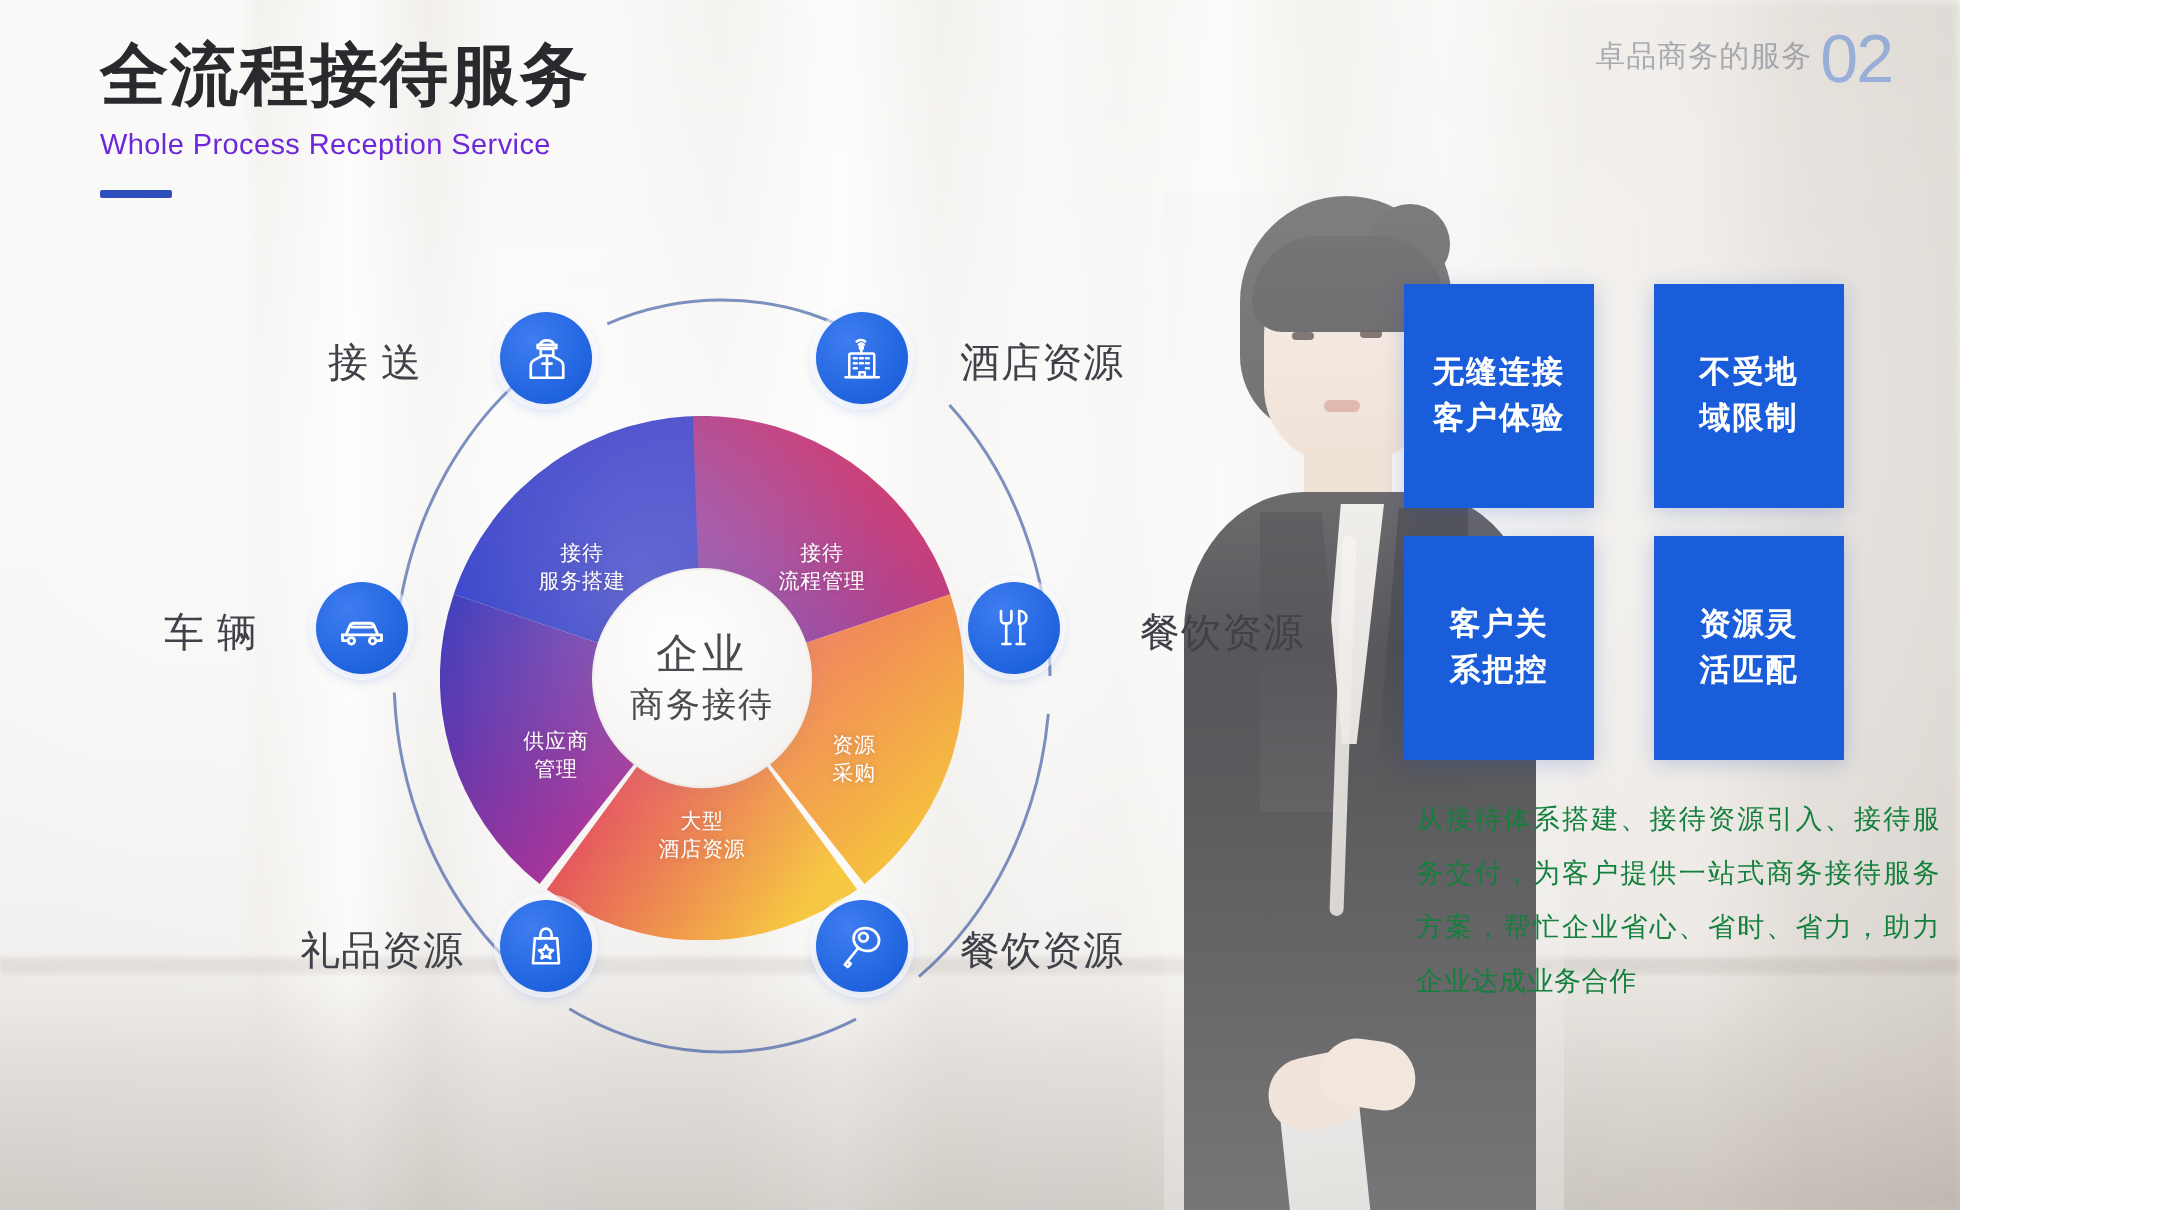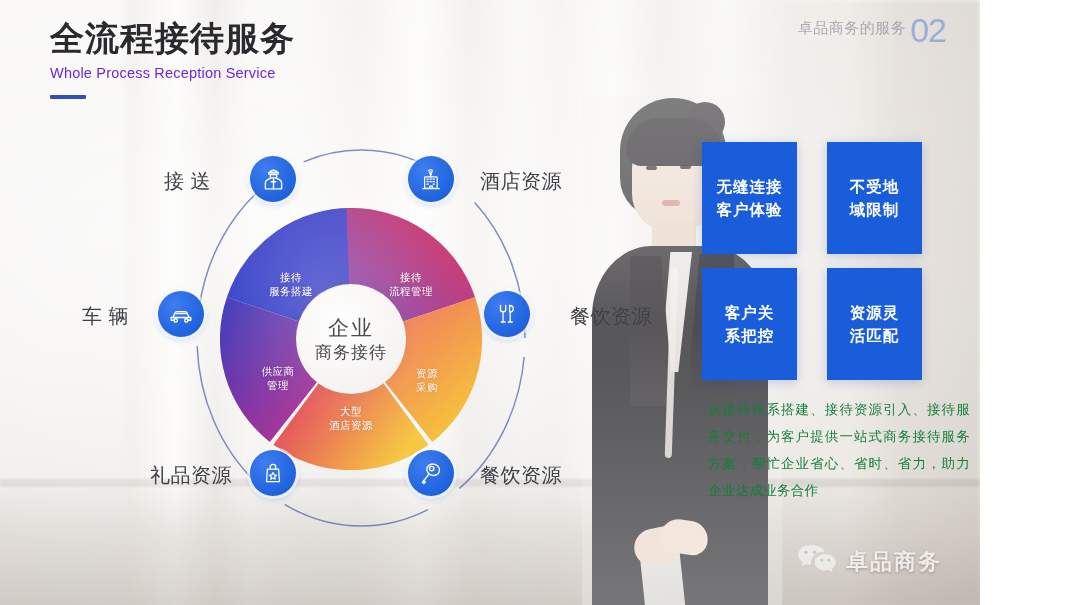--- a/index.html
+++ b/index.html
@@ -440,29 +440,14 @@
       <div>系把控</div>
     </div>
     <div class="card">
       <div>资源灵</div>
       <div>活匹配</div>
     </div>
   </div>
 
   <div class="body-copy">从接待体系搭建、接待资源引入、接待服务交付，为客户提供一站式商务接待服务方案，帮忙企业省心、省时、省力，助力企业达成业务合作</div>
 
-  <div class="wechat">
-    <span>
-      <svg width="40" height="34" viewBox="0 0 40 34">
-        <g fill="#f0efec" opacity="0.95">
-          <path d="M13.2 2.2C6.6 2.2 1.2 6.5 1.2 11.8c0 3 1.8 5.7 4.6 7.5L4.6 23.4l4.5-2.3c1.3.4 2.7.6 4.1.6.4 0 .8 0 1.2-.1-.3-.9-.4-1.8-.4-2.7 0-5.6 5.5-10.1 12.3-10.1.5 0 .9 0 1.4.1-1.1-4-6.2-6.7-14.5-6.7z"></path>
-          <circle cx="9" cy="9.3" r="1.7" fill="#c8c6c1"></circle>
-          <circle cx="17.4" cy="9.3" r="1.7" fill="#c8c6c1"></circle>
-          <path d="M38.8 19.2c0-4.6-4.7-8.3-10.5-8.3s-10.5 3.7-10.5 8.3c0 4.6 4.7 8.3 10.5 8.3 1.2 0 2.4-.2 3.5-.5l3.9 2-1-3.4c2.5-1.5 4.1-3.8 4.1-6.4z"></path>
-          <circle cx="24.9" cy="17.2" r="1.4" fill="#c8c6c1"></circle>
-          <circle cx="31.7" cy="17.2" r="1.4" fill="#c8c6c1"></circle>
-        </g>
-      </svg>
-    </span>
-    <span class="wechat-name">卓品商务</span>
-  </div>
 
 </div>
 
 </body></html>

